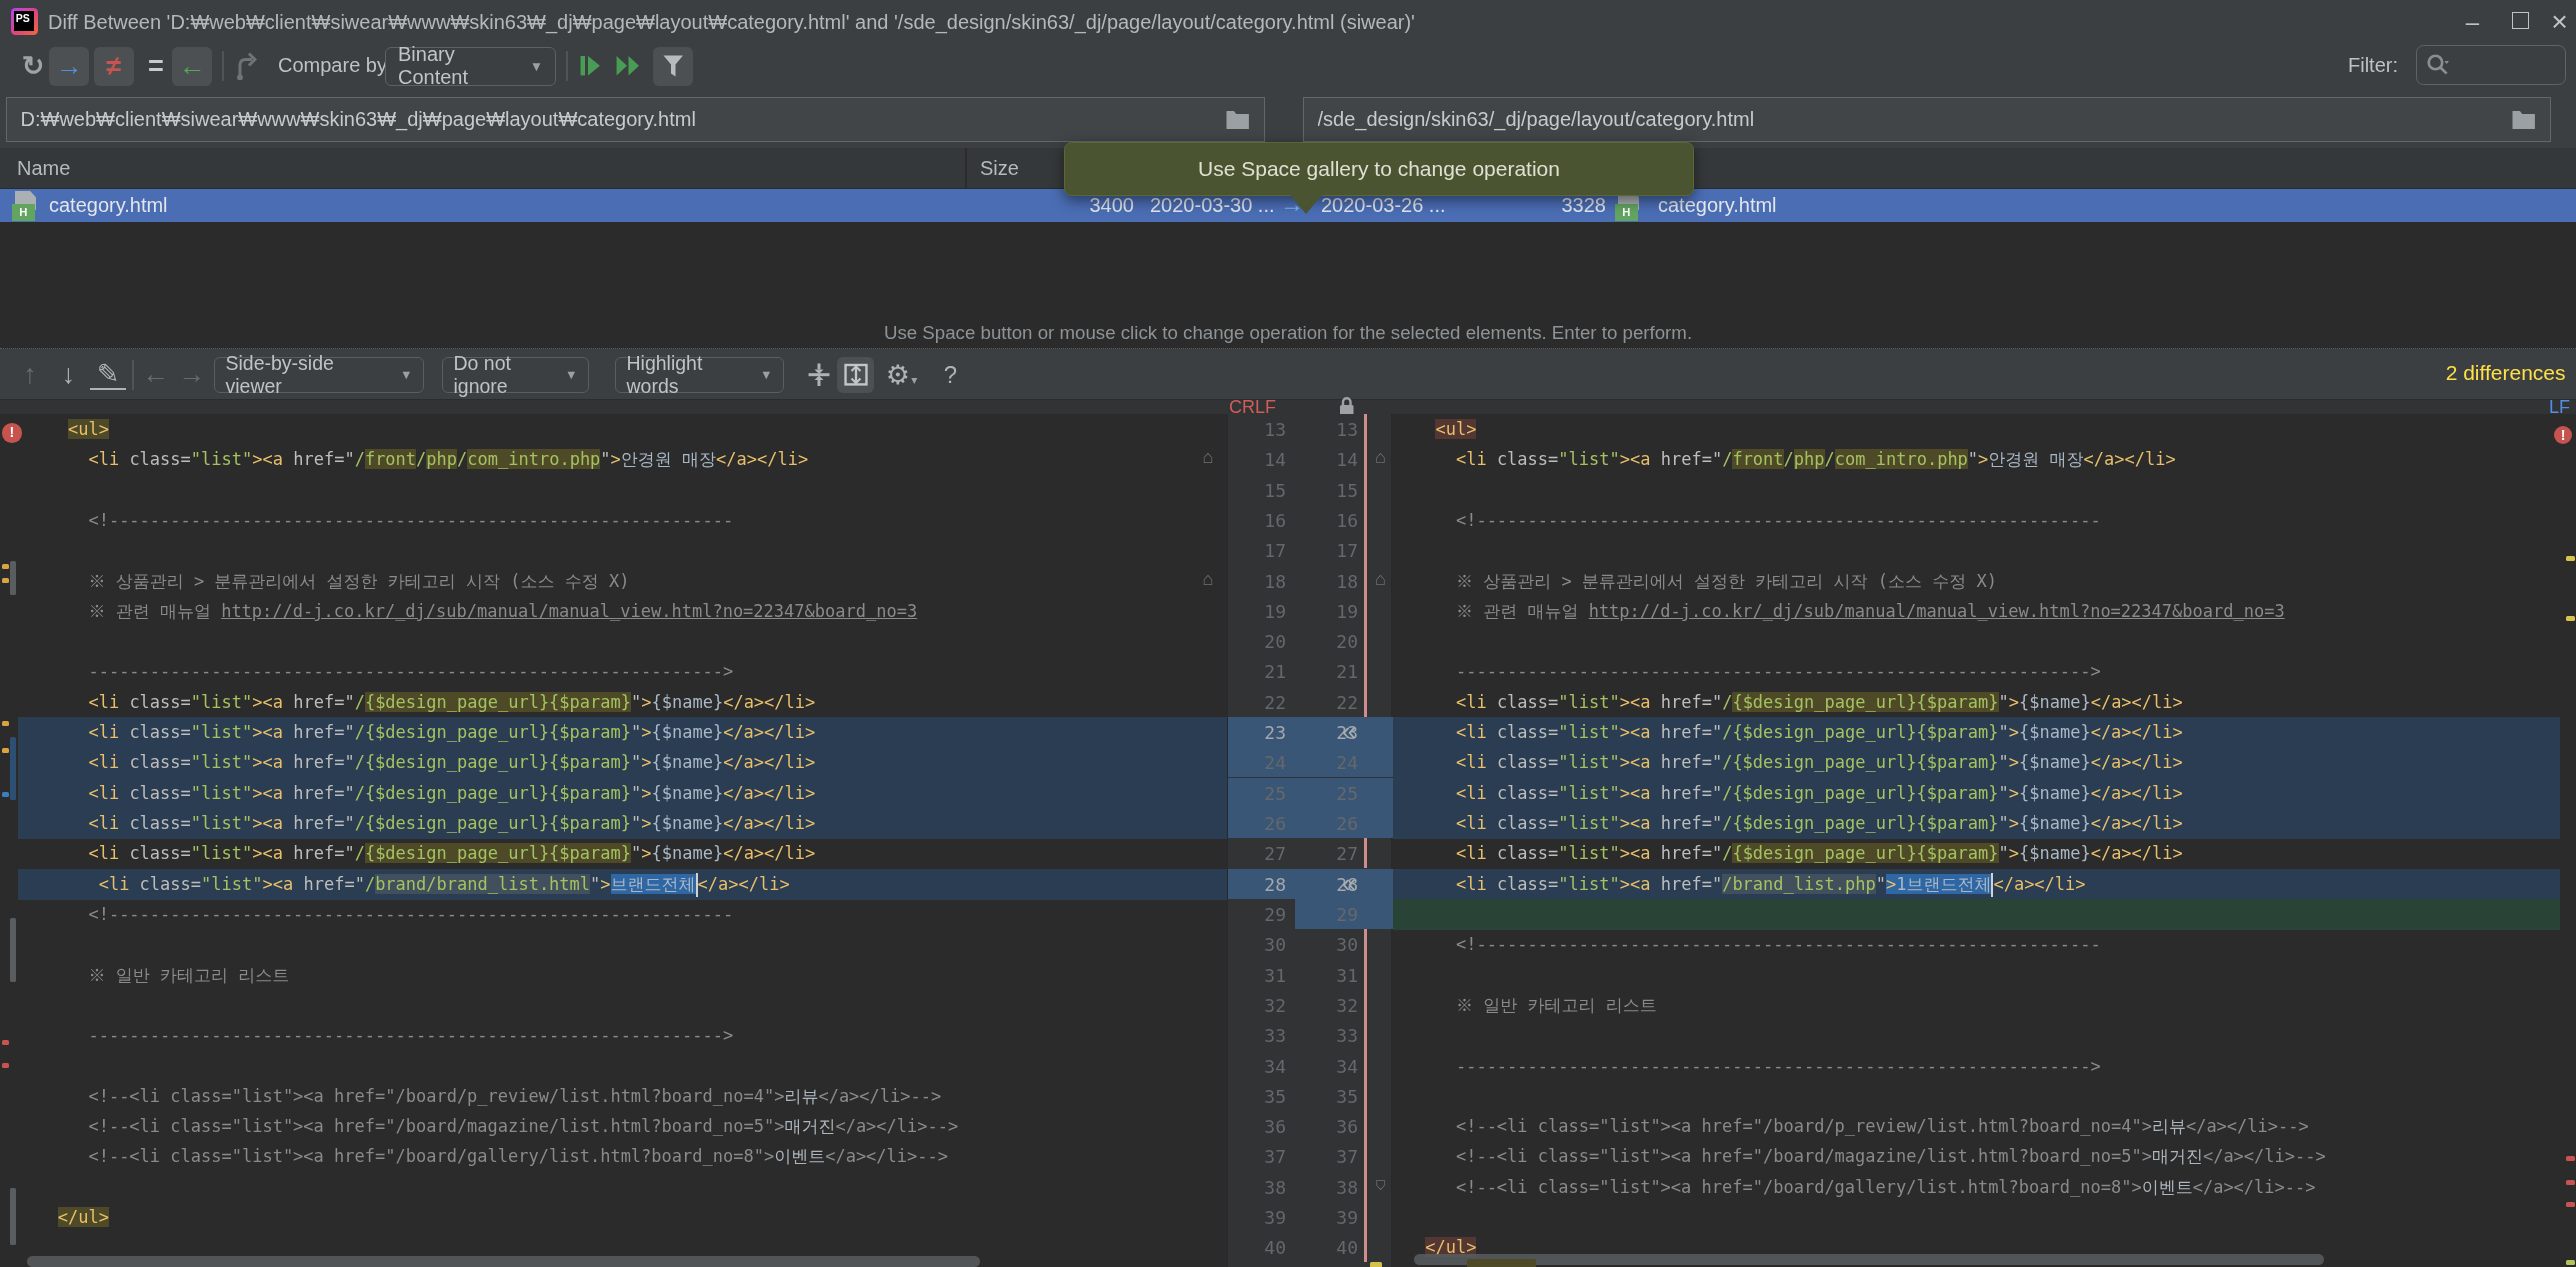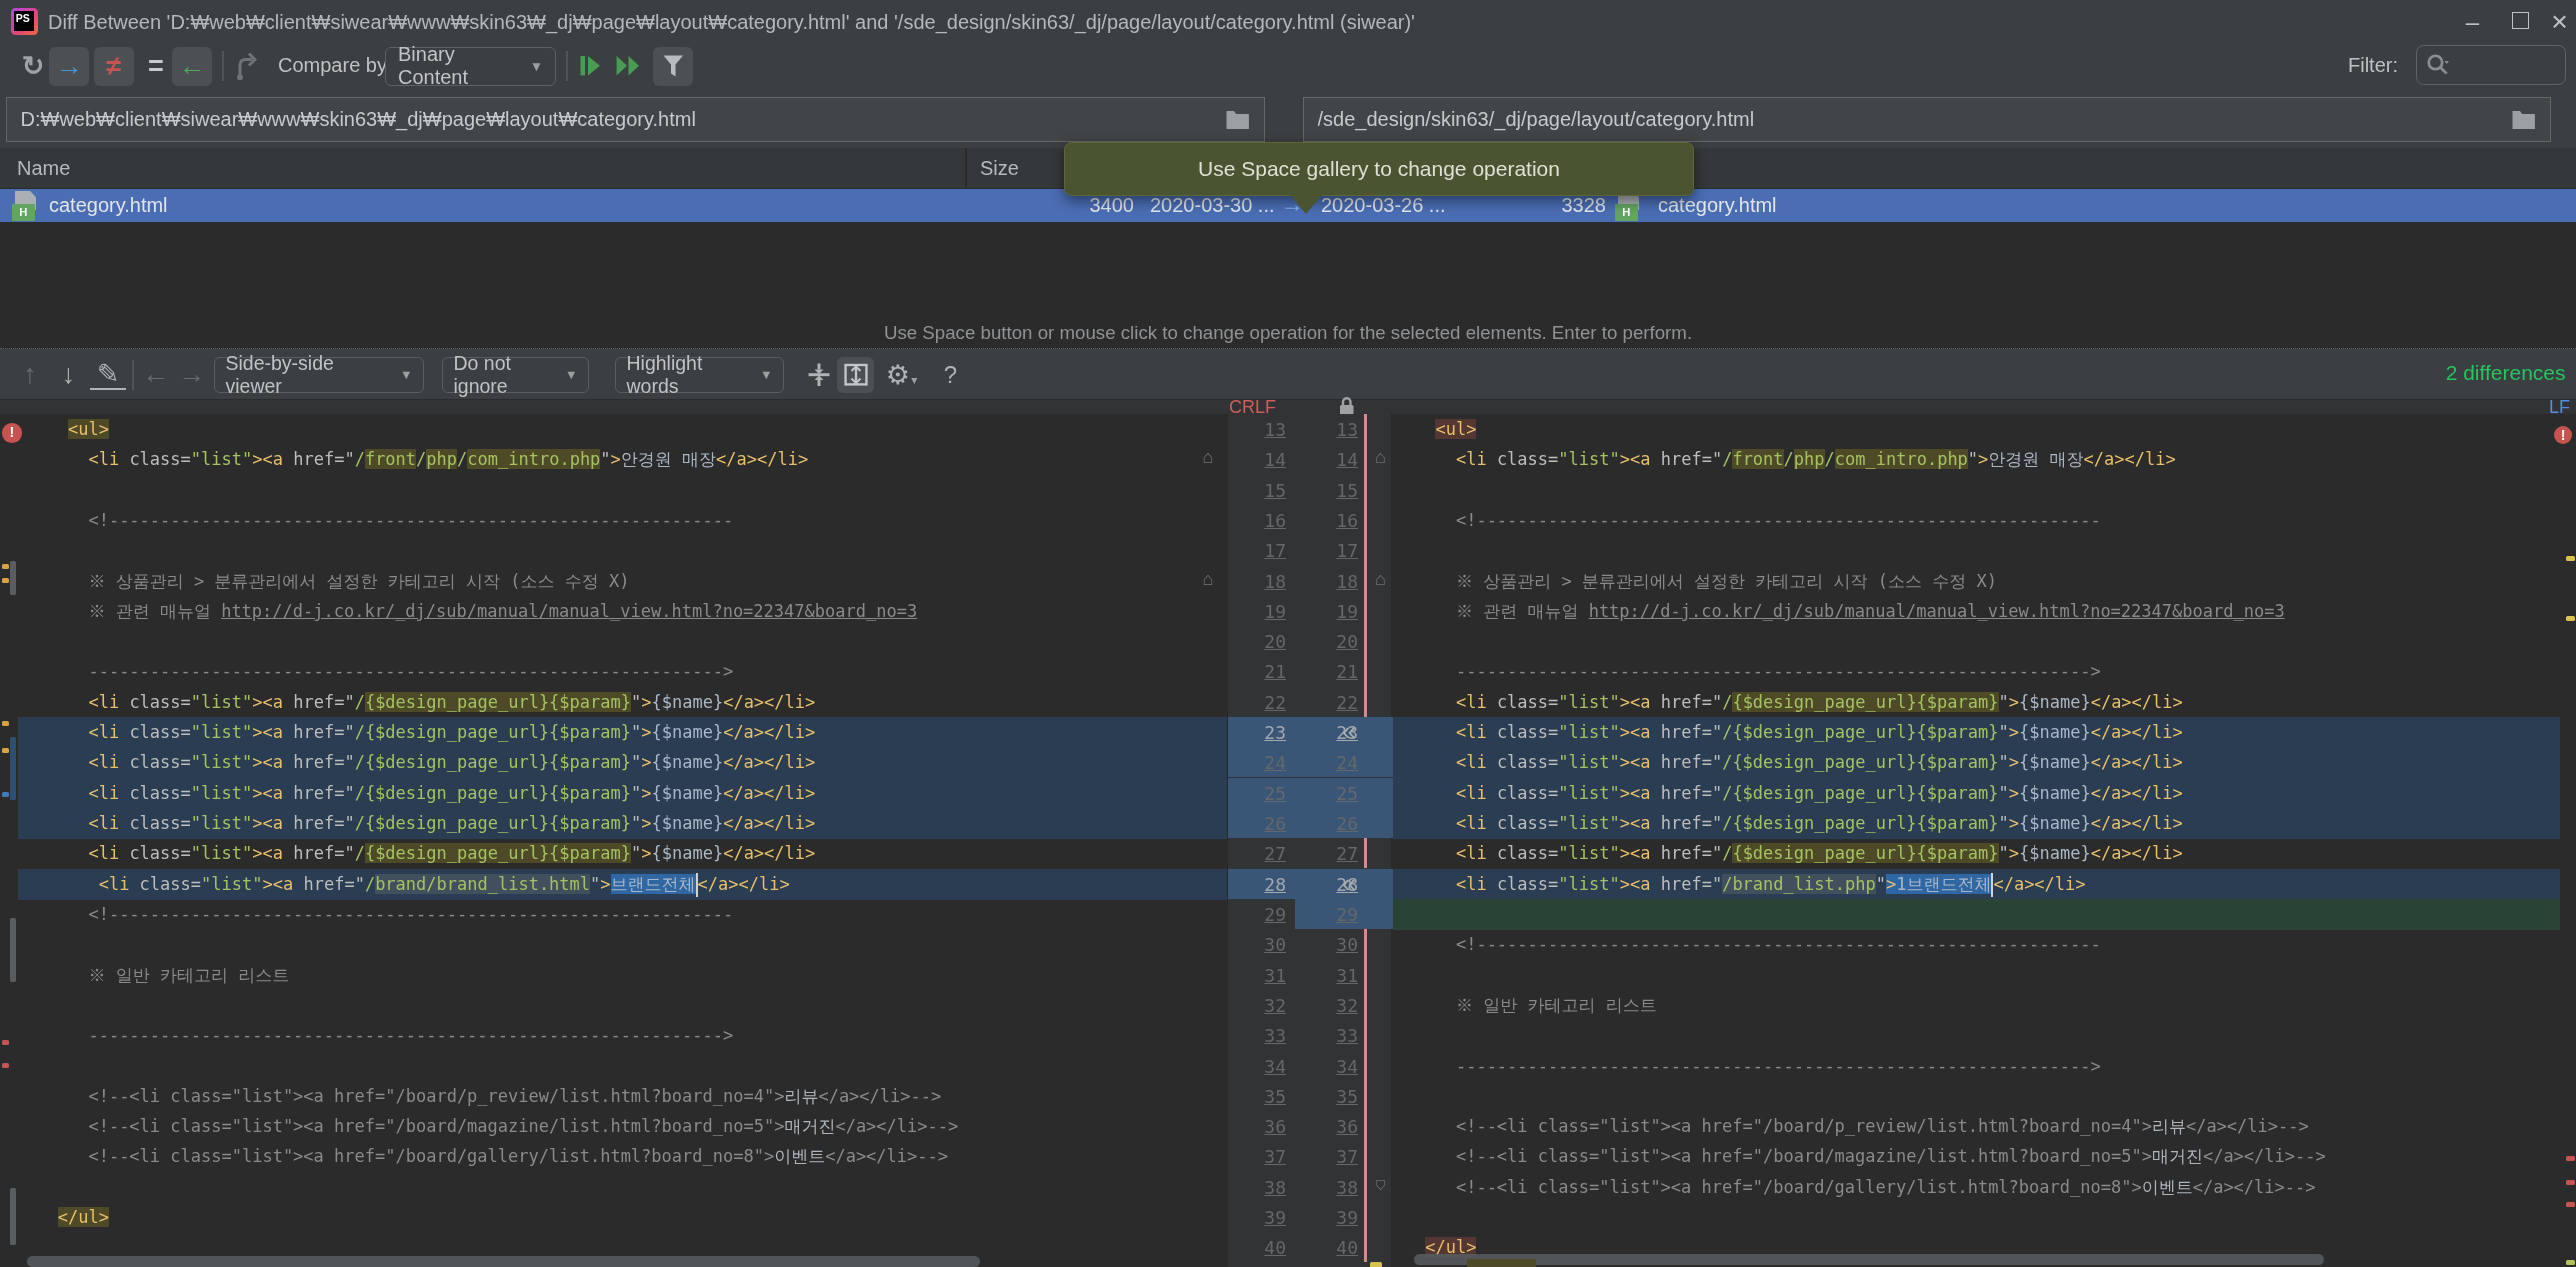--- a/index.html
+++ b/index.html
@@ -71,21 +71,21 @@
   
   .toolbar2 { position:absolute; left:0; top:349px; width:2576px; height:51px; background:#3c3f41;
     border-bottom:0.7px solid #2a2c2e; }
   .t2i { position:absolute; top:7.5px; height:36px; display:flex; align-items:center; justify-content:center;
     font-size:27px; color:#afb3b5; }
   .dim { color:#686c6e !important; }
   .t2combo { position:absolute; top:7.5px; height:36px; border:1.5px solid #5b5e60; border-radius:6px;
     color:#c0c3c5; font-size:19.5px; display:flex; align-items:center; padding:0 10.5px;
     justify-content:space-between; background:#3c3f41; }
   .t2combo .car { font-size:12.7px; color:#9da0a2; margin-left:15px; }
-  .diffcount { position:absolute; right:10.5px; top:12px; font-size:21px; color:#22c55e; }
+  .diffcount { position:absolute; right:10.5px; top:12px; font-size:21px; color:#fde047; }
   .togglebg { background:#4c5052; border-radius:6px; }
 
   
   .diffhead { position:absolute; left:0; top:400px; width:2576px; height:14.2px; background:#313335; }
   .crlf { position:absolute; left:1229px; top:-3px; width:61px; font-size:18px; color:#cf5d58; }
   .lf { position:absolute; right:6px; top:-3px; font-size:18px; color:#548fe3; }
 
   
   .editors { position:absolute; left:0; top:414px; width:2576px; height:854px; background:#2b2b2b; overflow:hidden; }
   .pane { position:absolute; top:0; height:854px; overflow:hidden; }
@@ -98,21 +98,21 @@
   .crow.sel { background:#2b3d52; }
   .crow.add { background:#294436; }
   #edL .crow { padding-left:9px; }
   #edR .crow { padding-left:1.5px; }
   .tag{color:#e8bf6a}.attr{color:#bdbdbd}.val{color:#a5c261}.txt{color:#a9b7c6}
   .com{color:#8a8a8a}.ko{color:#aeb6bd}.url{text-decoration:underline}
   .hlL{background:#4e4a28}.hlR{background:#543632}.hlG{background:#41505c}.hlB{background:#2e67a3}
   .grn{background:#42523c}
   .caret{display:inline-block;width:0;border-left:2.2px solid #d2d2d2;height:24px;vertical-align:middle}
   .gnum { position:absolute; width:58px; height:31px; text-align:right;
-    font-family:"DejaVu Sans Mono", monospace; font-size:18px; line-height:31px; color:#64686b;text-decoration:underline; }
+    font-family:"DejaVu Sans Mono", monospace; font-size:18px; line-height:31px; color:#64686b; }
   .gnum.bright { color:#a3a8ad; }
   .gsel { position:absolute; background:#3a5676; }
   .chev { position:absolute; left:114px; width:45px; height:31px; color:#a9adb0; font-size:25.4px; line-height:28.4px; }
   .redline { position:absolute; left:136px; width:3px; background:#cf8d8d; }
   .hat { position:absolute; font-size:18px; color:#6c7072; line-height:15px; }
   .hat.down { transform:rotate(180deg); }
 
   
   .erricon { position:absolute; width:19.5px; height:19.5px; border-radius:50%; background:#c7534f;
     color:#fff; font-size:14.2px; font-weight:bold; text-align:center; line-height:19.5px; z-index:5; }

